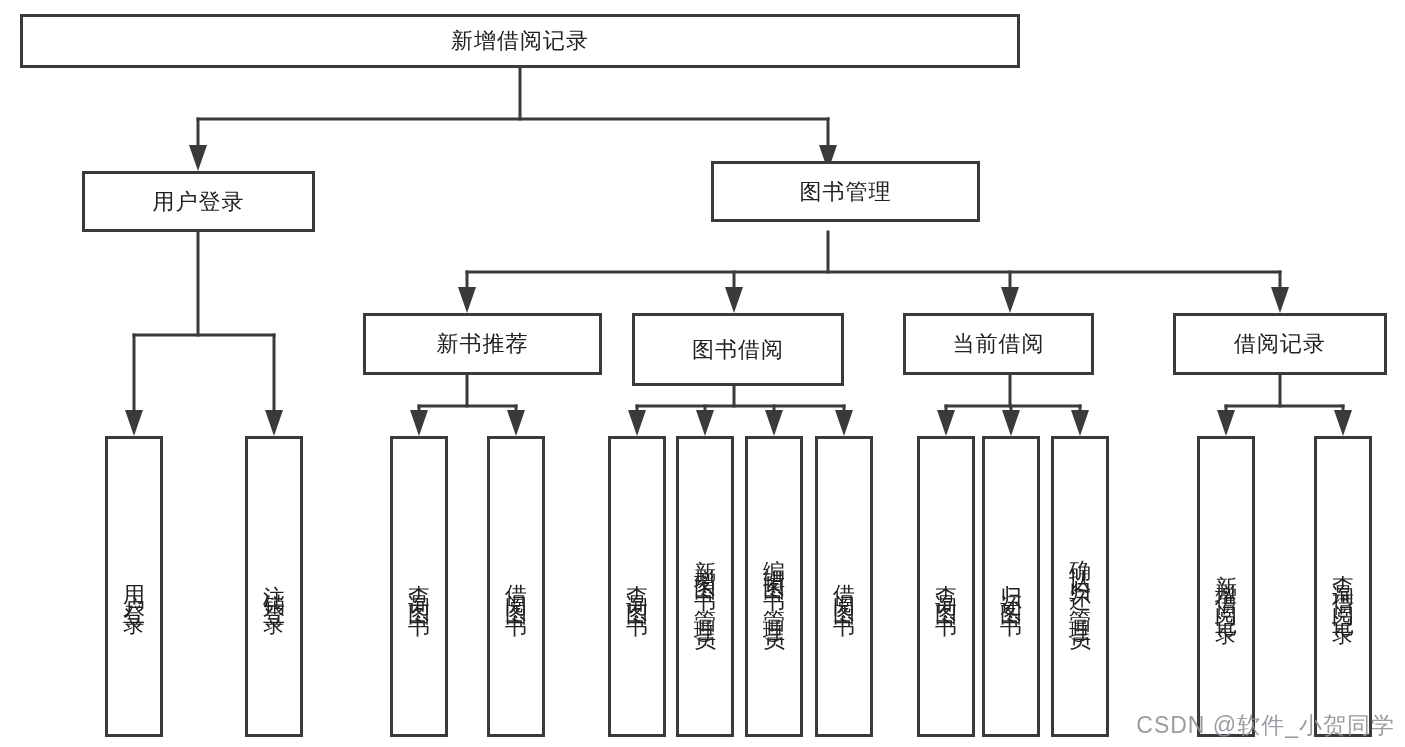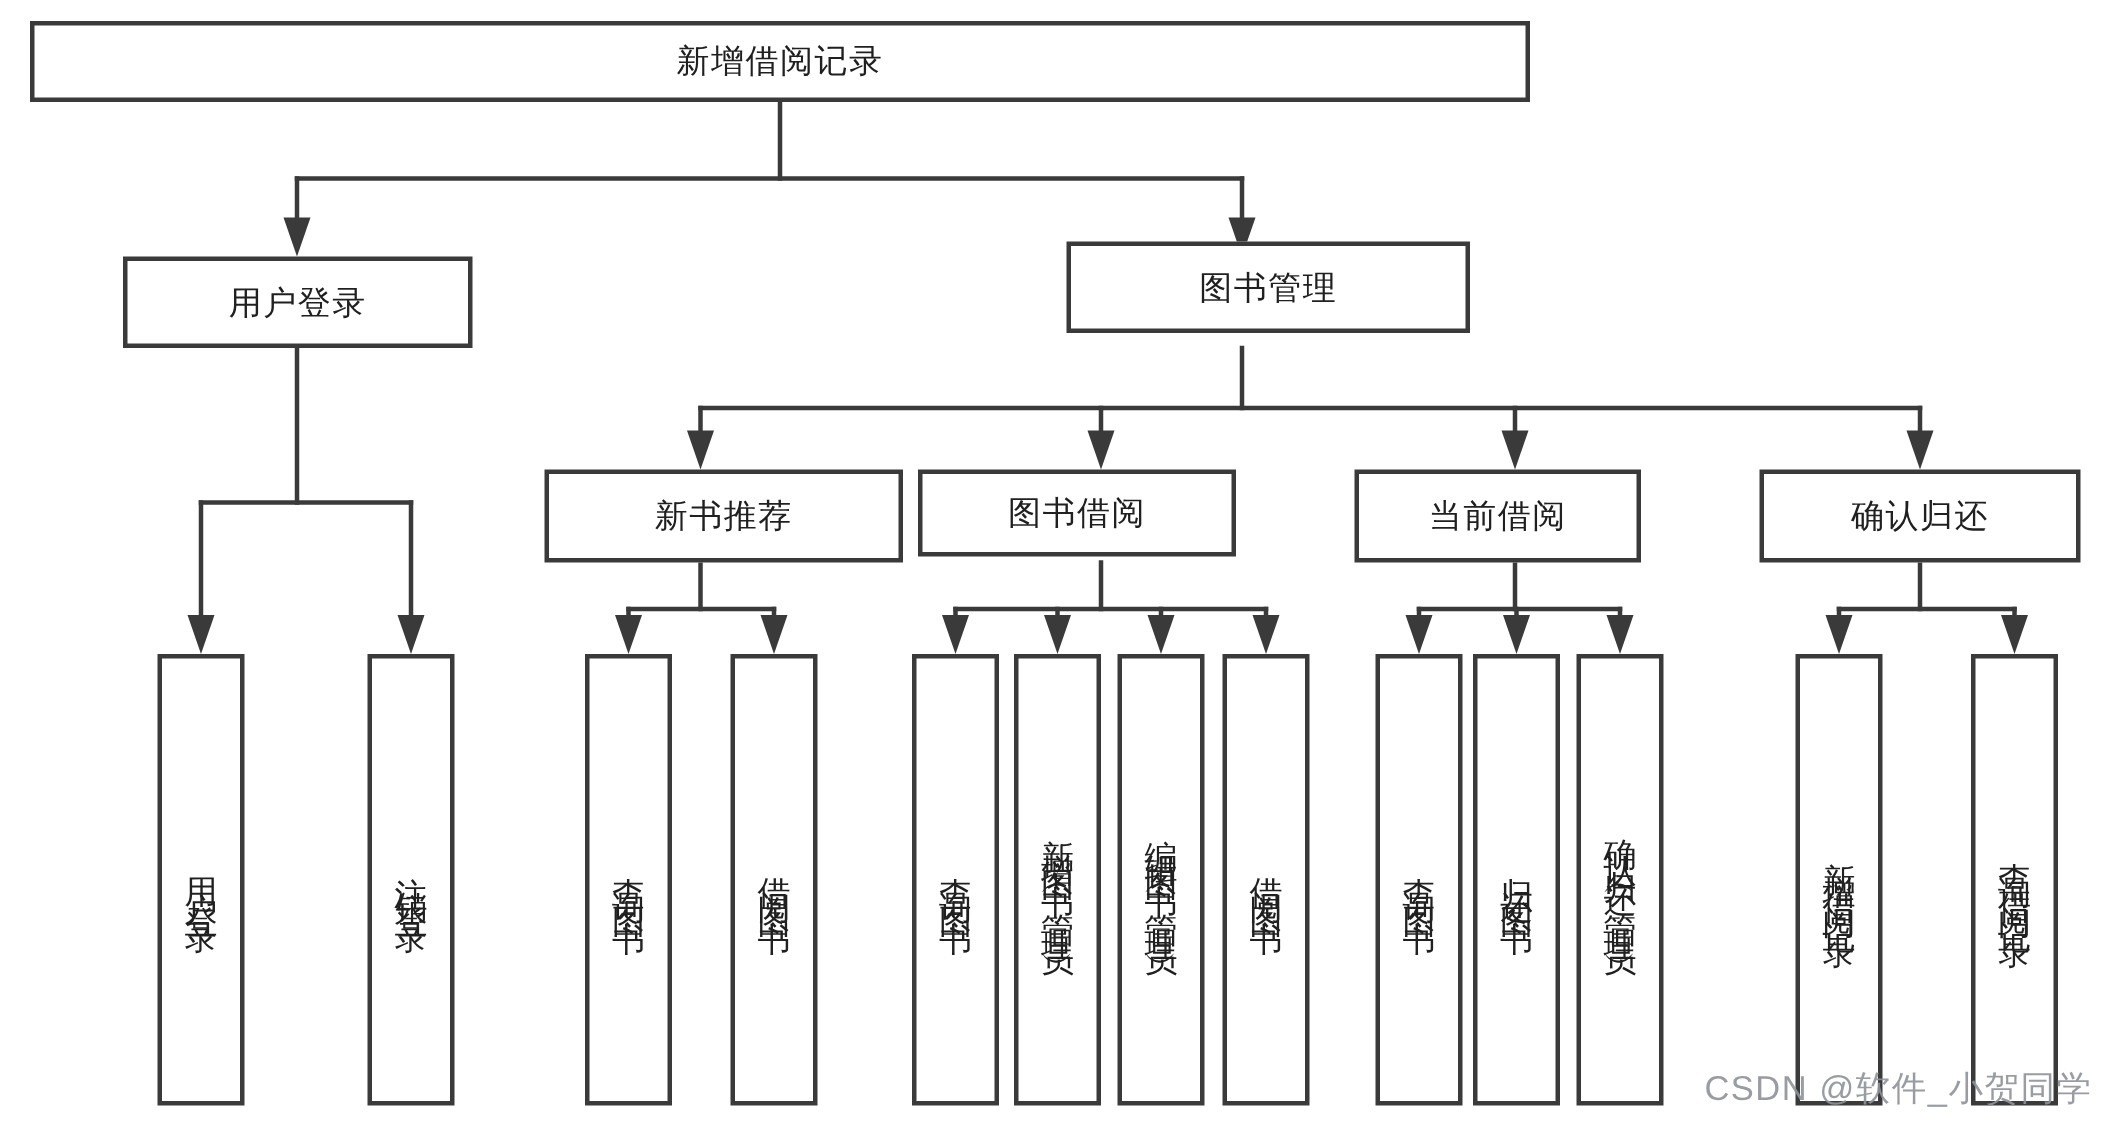--- a/index.html
+++ b/index.html
@@ -147,23 +147,23 @@
       <polygon points="1334,410 1352,410 1343,436"></polygon>
     </g>
   </svg>
 
   <div class="node" style="left:20px;top:14px;width:1000px;height:54px">新增借阅记录</div>
 
   <div class="node" style="left:82px;top:171px;width:233px;height:61px">用户登录</div>
   <div class="node" style="left:711px;top:161px;width:269px;height:61px">图书管理</div>
 
   <div class="node" style="left:363px;top:313px;width:239px;height:62px">新书推荐</div>
-  <div class="node" style="left:612px;top:313px;width:212px;height:58px">图书借阅</div>
+  <div class="node" style="left:632px;top:313px;width:212px;height:73px">图书借阅</div>
   <div class="node" style="left:903px;top:313px;width:191px;height:62px">当前借阅</div>
-  <div class="node" style="left:1173px;top:313px;width:214px;height:62px">确认归还</div>
+  <div class="node" style="left:1173px;top:313px;width:214px;height:62px">借阅记录</div>
 
   <div class="node v" style="left:105px;top:436px;width:58px;height:301px">用户登录</div>
   <div class="node v" style="left:245px;top:436px;width:58px;height:301px">注销登录</div>
 
   <div class="node v" style="left:390px;top:436px;width:58px;height:301px">查询图书</div>
   <div class="node v" style="left:487px;top:436px;width:58px;height:301px">借阅图书</div>
 
   <div class="node v" style="left:608px;top:436px;width:58px;height:301px">查询图书</div>
   <div class="node v" style="left:676px;top:436px;width:58px;height:301px">新增图书（管理员）</div>
   <div class="node v" style="left:745px;top:436px;width:58px;height:301px">编辑图书（管理员）</div>

